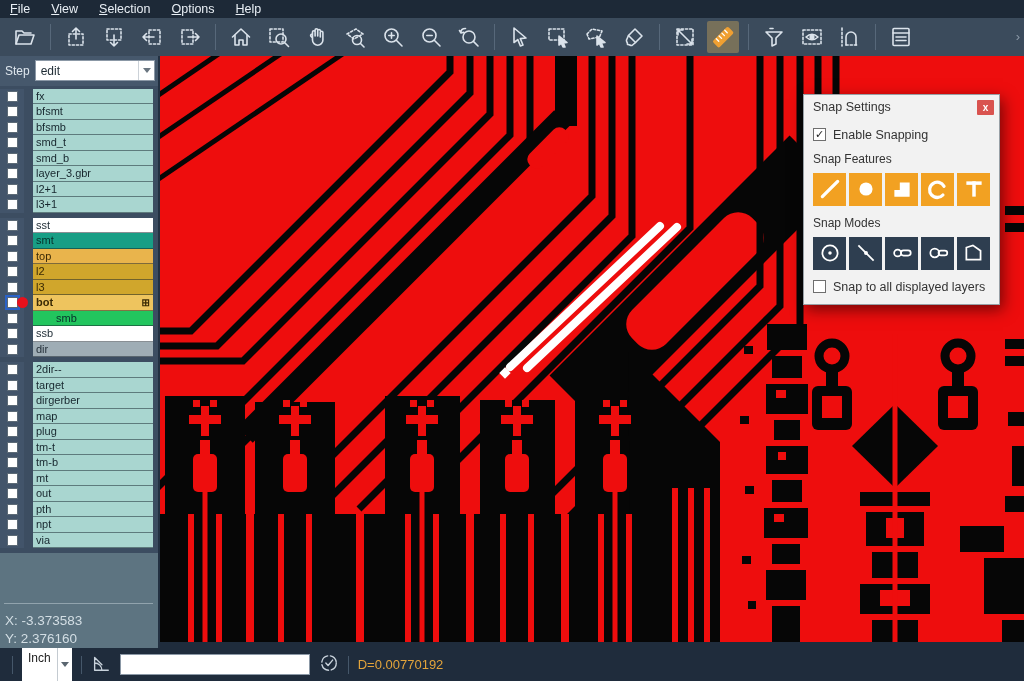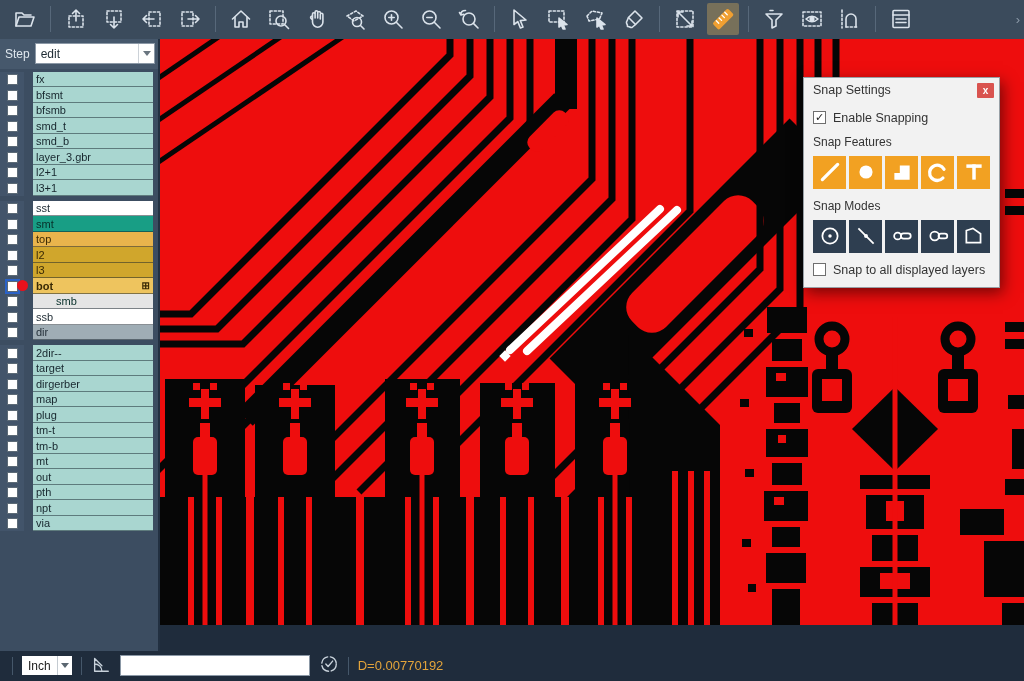--- a/index.html
+++ b/index.html
@@ -65,33 +65,40 @@
   .icon-row { display:flex; gap:3px; margin-bottom:10px; }
   .fbtn { width:33px; height:33px; background:#f2a122; display:flex; align-items:center; justify-content:center; }
   .mbtn { width:33px; height:33px; background:#2e3e50; display:flex; align-items:center; justify-content:center; }
   .mbtn svg { stroke:#fff; fill:none; stroke-width:1.6; }
   .sd-close-btn { display:block; width:100%; height:24px; margin:2px 0 9px; background:linear-gradient(#f8f8f8,#e1e1e1);
                   border:1px solid #98a0a8; font-size:12.5px; color:#333; font-family:"Liberation Sans",sans-serif; }
 
   
   .statusbar { height:33px; background:#1f2c3c; display:flex; align-items:center; gap:9px; padding-left:12px; }
   .sdiv { width:1px; height:18px; background:#45576a; }
-  .unit-box { height:19px; background:#fff; display:flex; align-items:stretch; }
+  .unit-box { height:34px; background:#fff; display:flex; align-items:stretch; }
   .unit-text { font-size:12px; color:#222; padding:3px 6px 0; }
   .unit-chev { width:15px; border-left:1px solid #c4cbd1; display:flex; align-items:center; justify-content:center; }
   .unit-chev i { border-left:4px solid transparent; border-right:4px solid transparent; border-top:5px solid #5a6670; }
   .sb-icon svg { stroke:#c8d2db; fill:none; stroke-width:1.5; stroke-linecap:round; stroke-linejoin:round; }
   .cmd-input { width:190px; height:21px; background:#fff; border:1px solid #8b98a6; font-size:12px; padding:0 4px; }
   .dtext { color:#e3a43b; font-size:13px; }
 </style>
 </head>
 <body>
 
 <div class="app">
 
+  <div class="menubar">
+    <span class="menu-item">File</span>
+    <span class="menu-item">View</span>
+    <span class="menu-item">Selection</span>
+    <span class="menu-item">Options</span>
+    <span class="menu-item">Help</span>
+  </div>
 
   <div class="toolbar">
     <div class="tbtn">
       <svg width="24" height="24" viewBox="0 0 24 24">
           <path d="M3,19 V6 h6 l2,2 h7"></path>
           <path d="M3,19 L6,10 h15 l-3,9 Z"></path>
         </svg>
     </div>
     <div class="tdiv"></div>
     <div class="tbtn">
@@ -376,21 +383,21 @@
               <div class="cell" style="background: rgb(238, 196, 94); color: rgb(58, 42, 5); font-weight: bold;">
                 <span>bot</span>
                 <span class="grid-ic">⊞</span>
               </div>
             </div>
             <div class="layer-row">
               <div class="cb-col">
                 <div class="cb"></div>
               </div>
               <div class="ind"></div>
-              <div class="cell" style="background: #e5e5e5; color: rgb(7, 48, 42); padding-left: 23px;">
+              <div class="cell" style="background: #22c55e; color: rgb(7, 48, 42); padding-left: 23px;">
                 <span>smb</span>
               </div>
             </div>
             <div class="layer-row">
               <div class="cb-col">
                 <div class="cb"></div>
               </div>
               <div class="ind"></div>
               <div class="cell" style="background: rgb(255, 255, 255); color: rgb(29, 42, 51);">
                 <span>ssb</span>
@@ -510,20 +517,25 @@
               <div class="cb-col">
                 <div class="cb"></div>
               </div>
               <div class="ind"></div>
               <div class="cell" style="background: rgb(169, 214, 208); color: rgb(23, 39, 46);">
                 <span>via</span>
               </div>
             </div>
           </div>
         </div>
+      <div class="side-bottom">
+        <div class="side-sep"></div>
+        <div class="coord">X: -3.373583</div>
+        <div class="coord">Y: 2.376160</div>
+      </div>
     </div>
 
     <div class="canvas-wrap">
       <svg class="pcb" width="864" height="586" viewBox="0 0 864 586">
         <rect width="864" height="586" fill="#ee0d0d"></rect>
 
         <g stroke="#060606" stroke-width="5" fill="none">
           <path d="M60,-3 L-3,40"></path>
             <path d="M122,-3 L-3,82"></path>
             <path d="M184,-3 L-3,124"></path>

